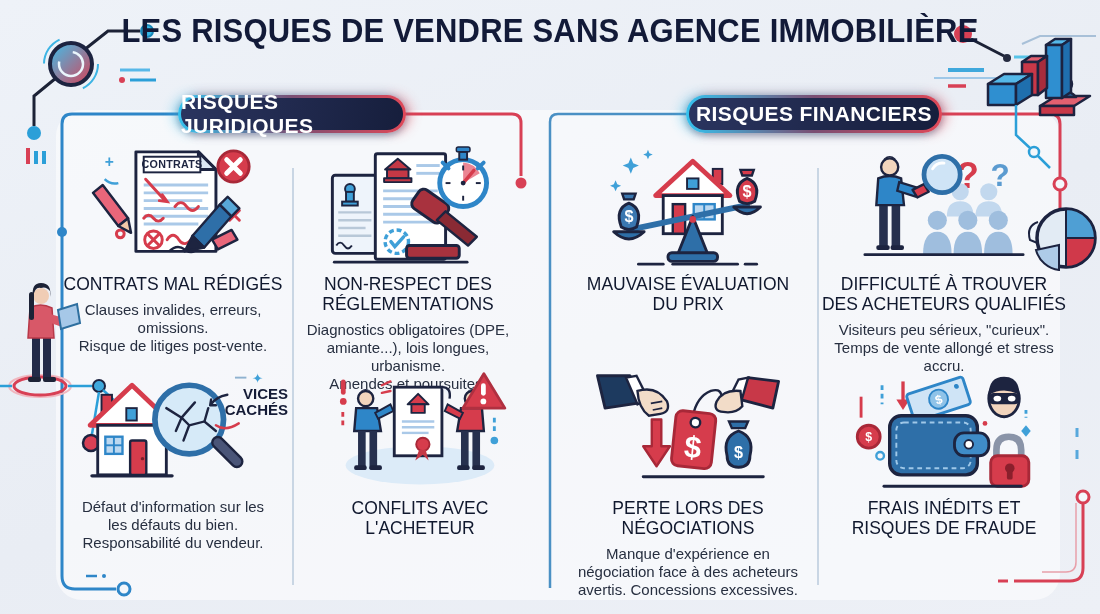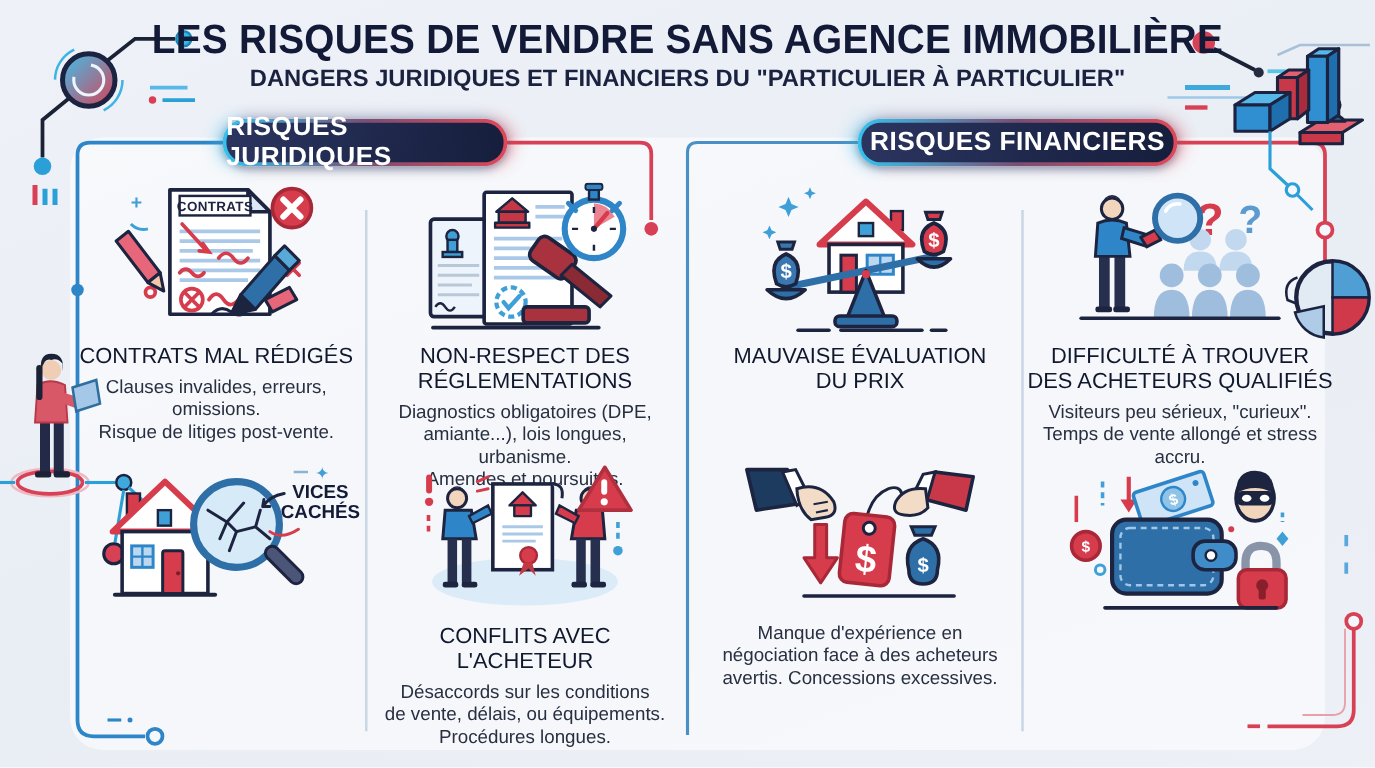--- a/index.html
+++ b/index.html
@@ -21,32 +21,32 @@
     display:flex;align-items:center;justify-content:center;
     color:#fff;font-weight:800;font-size:21px;letter-spacing:.4px;
     background:linear-gradient(100deg,#2b3560,#161e3c) padding-box,
                linear-gradient(90deg,#35c2ee,#7a4e73,#e04858) border-box;
     border:3px solid transparent;
     box-shadow:-5px 0 12px rgba(53,194,238,.45),5px 0 12px rgba(224,72,88,.45),0 2px 6px rgba(20,30,60,.35)}
   .pill-1{left:178px;width:228px}
   .pill-2{left:686px;width:256px}
   .card{position:absolute;text-align:center}
   .c1{left:60px;top:146px;width:226px}
-  .c2{left:300px;top:146px;width:240px}
+  .c2{left:288px;top:146px;width:240px}
   .c3{left:564px;top:146px;width:248px}
   .c4{left:820px;top:146px;width:248px}
   .c5{left:60px;top:370px;width:226px}
   .c6{left:300px;top:370px;width:240px}
   .c7{left:564px;top:370px;width:248px}
   .c8{left:820px;top:370px;width:248px}
   .icon-wrap{position:relative;height:122px;display:flex;align-items:flex-end;justify-content:center}
   .card h3{font-size:17.5px;font-weight:400;color:#10182e;line-height:1.13;margin-top:7px;white-space:pre-line}
   .card p{font-size:15px;font-weight:500;color:#272f40;line-height:1.2;margin-top:6px;white-space:pre-line}
   .vices{position:absolute;right:-2px;top:16px;font-size:15px;font-weight:800;color:#141b36;
-    line-height:1.08;white-space:pre-line;text-align:center}
+    line-height:1.08;white-space:pre-line;text-align:right}
   svg text{font-family:"Liberation Sans",sans-serif}
   .doc-label{font-size:11px;font-weight:700;fill:#1d2440;letter-spacing:.3px;text-anchor:middle}
   .dollar{fill:#fff;font-weight:800;text-anchor:middle}
   .qmark{font-weight:800;text-anchor:middle}
 </style>
 </head>
 <body>
 
 <div class="stage">
   <div class="panel"></div>
@@ -147,21 +147,20 @@
 
     <circle cx="1083" cy="497" r="6" fill="#f4f7fb" stroke="#d84055" stroke-width="3"></circle>
     <path d="M1083,503 V568 Q1083,581 1070,581 H1014" stroke="#d84055" stroke-width="3" fill="none"></path>
     <path d="M1076,503 V562 Q1076,572 1066,572 H1042" stroke="#e8a0aa" stroke-width="1.5" fill="none"></path>
     <line x1="998" y1="581" x2="1008" y2="581" stroke="#d84055" stroke-width="3"></line>
     <line x1="1077" y1="428" x2="1077" y2="437" stroke="#58a8dc" stroke-width="3"></line>
     <line x1="1077" y1="450" x2="1077" y2="459" stroke="#58a8dc" stroke-width="3"></line>
   </svg>
 
   <h1 class="title">LES RISQUES DE VENDRE SANS AGENCE IMMOBILIÈRE</h1>
-  <div class="subtitle">DANGERS JURIDIQUES ET FINANCIERS DU "PARTICULIER À PARTICULIER"</div>
 
   <div class="pill pill-1">
     <span>RISQUES JURIDIQUES</span>
   </div>
   <div class="pill pill-2">
     <span>RISQUES FINANCIERS</span>
   </div>
 
   <div class="card c1">
     <div class="icon-wrap">
@@ -373,20 +372,23 @@
         <line x1="142" y1="76" x2="162" y2="96" stroke="#1d2440" stroke-width="14" stroke-linecap="round"></line>
         <line x1="142" y1="76" x2="162" y2="96" stroke="#4a5578" stroke-width="9" stroke-linecap="round"></line>
         <path d="M152,26 q-12,2 -18,11 m0,0 l1,-6 m-1,6 l6,0" stroke="#1d2440" stroke-width="2.5" fill="none" stroke-linecap="round"></path>
         <path d="M140,58 q10,7 24,-2" stroke="#d63c4c" stroke-width="2.5" fill="none" stroke-linecap="round"></path>
         <text x="178" y="14" font-size="14" fill="#3fa0d8">✦</text>
         <line x1="160" y1="8" x2="172" y2="8" stroke="#8fb2d0" stroke-width="2"></line>
       </svg>
       <div class="vices">VICES
 CACHÉS</div>
     </div>
+    <p>Défaut d'information sur les
+les défauts du bien.
+Responsabilité du vendeur.</p>
   </div>
 
   <div class="card c6">
     <div class="icon-wrap">
       <svg width="192" height="122" viewBox="0 0 190 128">
         <ellipse cx="95" cy="100" rx="78" ry="20" fill="#dcebf8"></ellipse>
         <rect x="68" y="18" width="50" height="72" fill="#fff" stroke="#1d2440" stroke-width="3"></rect>
         <path d="M118,18 q10,0 8,12" stroke="#1d2440" stroke-width="2.5" fill="#eef4fb"></path>
         <g fill="#d63c4c" stroke="#1d2440" stroke-width="2" stroke-linejoin="round">
           <polygon points="82,36 93,25 104,36"></polygon>
@@ -421,23 +423,20 @@
         <rect x="12" y="10" width="5" height="16" rx="2.5" fill="#d63c4c"></rect>
         <circle cx="14.5" cy="33" r="3.5" fill="#d63c4c"></circle>
         <line x1="14" y1="44" x2="14" y2="58" stroke="#d63c4c" stroke-width="3" stroke-dasharray="5 4"></line>
         <path d="M55,16 l9,-4 M55,24 l9,-2" stroke="#d63c4c" stroke-width="2.5" stroke-linecap="round"></path>
         <line x1="173" y1="50" x2="173" y2="64" stroke="#3fa0d8" stroke-width="3" stroke-dasharray="5 4"></line>
         <circle cx="173" cy="74" r="4" fill="#3fa0d8"></circle>
       </svg>
     </div>
     <h3>CONFLITS AVEC
 L'ACHETEUR</h3>
-    <p>Désaccords sur les conditions
-de vente, délais, ou équipements.
-Procédures longues.</p>
   </div>
 
   <div class="card c7">
     <div class="icon-wrap">
       <svg width="192" height="122" viewBox="0 0 190 128">
         <polygon points="0,6 34,6 48,34 8,40" fill="#1d3a5f" stroke="#1d2440" stroke-width="3" stroke-linejoin="round"></polygon>
         <polygon points="30,8 41,6 53,30 42,36" fill="#fff" stroke="#1d2440" stroke-width="2.5"></polygon>
         <path d="M42,22 Q62,16 73,33 Q77,44 66,46 L54,48 Q43,40 42,22 Z" fill="#f2dcc8" stroke="#1d2440" stroke-width="2.5"></path>
         <path d="M58,42 l10,-2 M56,35 l12,-2" stroke="#1d2440" stroke-width="1.8" fill="none"></path>
         <polygon points="190,12 158,8 146,30 184,40" fill="#c83848" stroke="#1d2440" stroke-width="3" stroke-linejoin="round"></polygon>
@@ -449,20 +448,22 @@
           <circle cx="101" cy="55" r="5" fill="#fff" stroke="#1d2440" stroke-width="2.5"></circle>
           <text x="101" y="92" class="dollar" font-size="32">$</text>
         </g>
         <polygon points="57,52 67,52 67,80 76,80 62,101 48,80 57,80" fill="#d63c4c" stroke="#a82838" stroke-width="2.5" stroke-linejoin="round"></polygon>
         <path d="M136,90 Q131,70 148,64 Q165,70 160,90 Q160,102 148,102 Q136,102 136,90 Z" fill="#2e6fa8" stroke="#1d2440" stroke-width="3"></path>
         <polygon points="141,61 155,61 158,54 138,54" fill="#2e6fa8" stroke="#1d2440" stroke-width="2.5"></polygon>
         <text x="148" y="92" class="dollar" font-size="17">$</text>
         <line x1="48" y1="112" x2="174" y2="112" stroke="#1d2440" stroke-width="3" stroke-linecap="round"></line>
       </svg>
     </div>
+    <h3>PERTE LORS DES
+NÉGOCIATIONS</h3>
     <p>Manque d'expérience en
 négociation face à des acheteurs
 avertis. Concessions excessives.</p>
   </div>
 
   <div class="card c8">
     <div class="icon-wrap">
       <svg width="192" height="122" viewBox="0 0 190 128">
         <line x1="8" y1="28" x2="8" y2="50" stroke="#d63c4c" stroke-width="3"></line>
         <line x1="30" y1="16" x2="30" y2="36" stroke="#3fa0d8" stroke-width="3" stroke-dasharray="5 4"></line>
@@ -489,14 +490,16 @@
         <rect x="161" y="105" width="6" height="10" rx="2" fill="#8a1f2c"></rect>
         <circle cx="16" cy="70" r="12" fill="#d63c4c" stroke="#a82838" stroke-width="3"></circle>
         <text x="16" y="75" class="dollar" font-size="13">$</text>
         <circle cx="28" cy="90" r="4" fill="none" stroke="#3fa0d8" stroke-width="2.5"></circle>
         <polygon points="181,58 186,64 181,70 176,64" fill="#3fa0d8"></polygon>
         <line x1="181" y1="42" x2="181" y2="50" stroke="#3fa0d8" stroke-width="3" stroke-dasharray="4 3"></line>
         <circle cx="138" cy="56" r="2.5" fill="#d63c4c"></circle>
         <line x1="32" y1="122" x2="176" y2="122" stroke="#1d2440" stroke-width="3" stroke-linecap="round"></line>
       </svg>
     </div>
+    <h3>FRAIS INÉDITS ET
+RISQUES DE FRAUDE</h3>
   </div>
 </div>
 
 </body></html>

